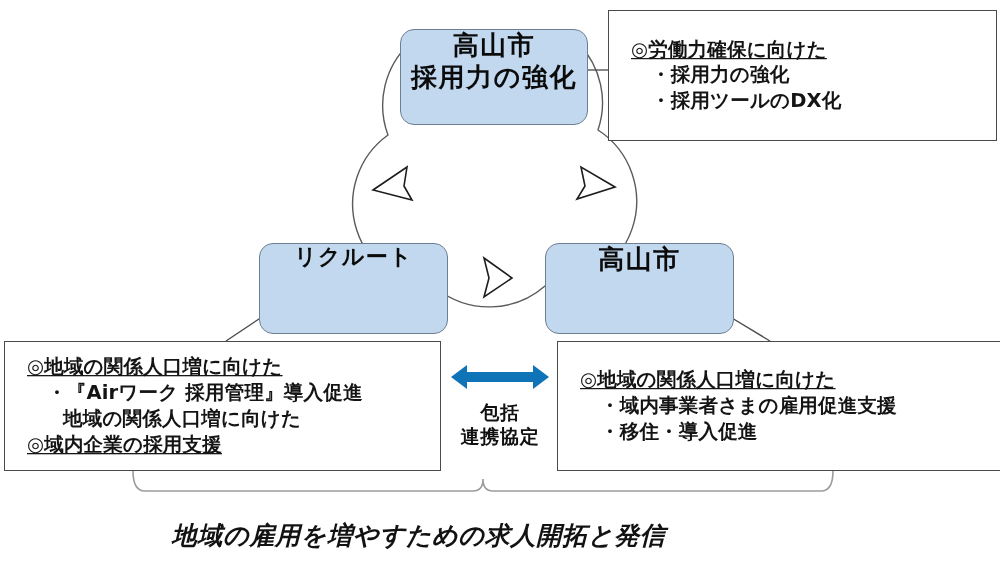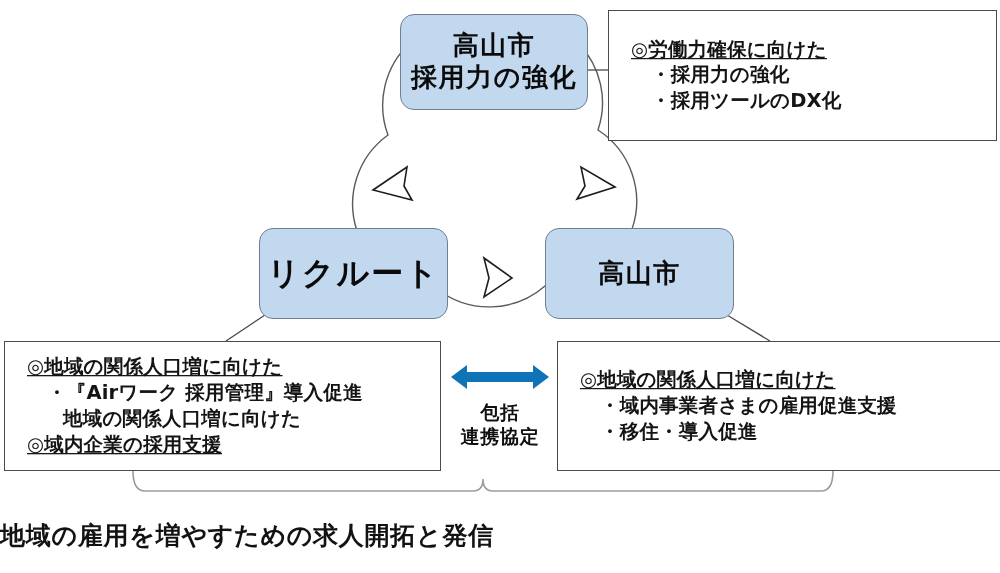--- a/index.html
+++ b/index.html
@@ -28,37 +28,38 @@
   }
 
   
   .node {
     position: absolute;
     box-sizing: border-box;
     background: #c2d8ef;
     border: 1px solid #6f7f92;
     border-radius: 14px;
     display: flex;
-    align-items: center;
+    align-items: flex-start;
     justify-content: center;
     text-align: center;
     font-weight: bold;
     letter-spacing: 0.06em;
     line-height: 1.22;
     color: #0b0b0b;
+    margin-top: 15px;
   }
   #node-top {
     left: 400px; top: 14px;
     width: 188px; height: 96px;
     font-size: 26px;
   }
   #node-left {
     left: 259px; top: 228px;
     width: 189px; height: 91px;
-    font-size: 32px;
+    font-size: 22px;
   }
   #node-right {
     left: 545px; top: 228px;
     width: 189px; height: 91px;
     font-size: 26px;
   }
   .node-line { display: block; white-space: nowrap; }
 
   
   .detail-box {
@@ -115,26 +116,27 @@
     color: #111111;
     letter-spacing: 0.04em;
   }
   #pact-label span { display: block; white-space: nowrap; }
 
   
   #bottom-caption {
     position: absolute;
     left: 0; top: 519px;
     width: 837px;
-    text-align: left;
+    text-align: center;
     font-size: 25px;
     font-weight: bold;
     letter-spacing: 0.03em;
     color: #121212;
     white-space: nowrap;
+    font-style: italic;
   }
 </style>
 </head>
 <body>
 
 <div id="stage">
 
   <svg id="bg-layer" viewBox="0 0 1000 573">
 
     <g>

